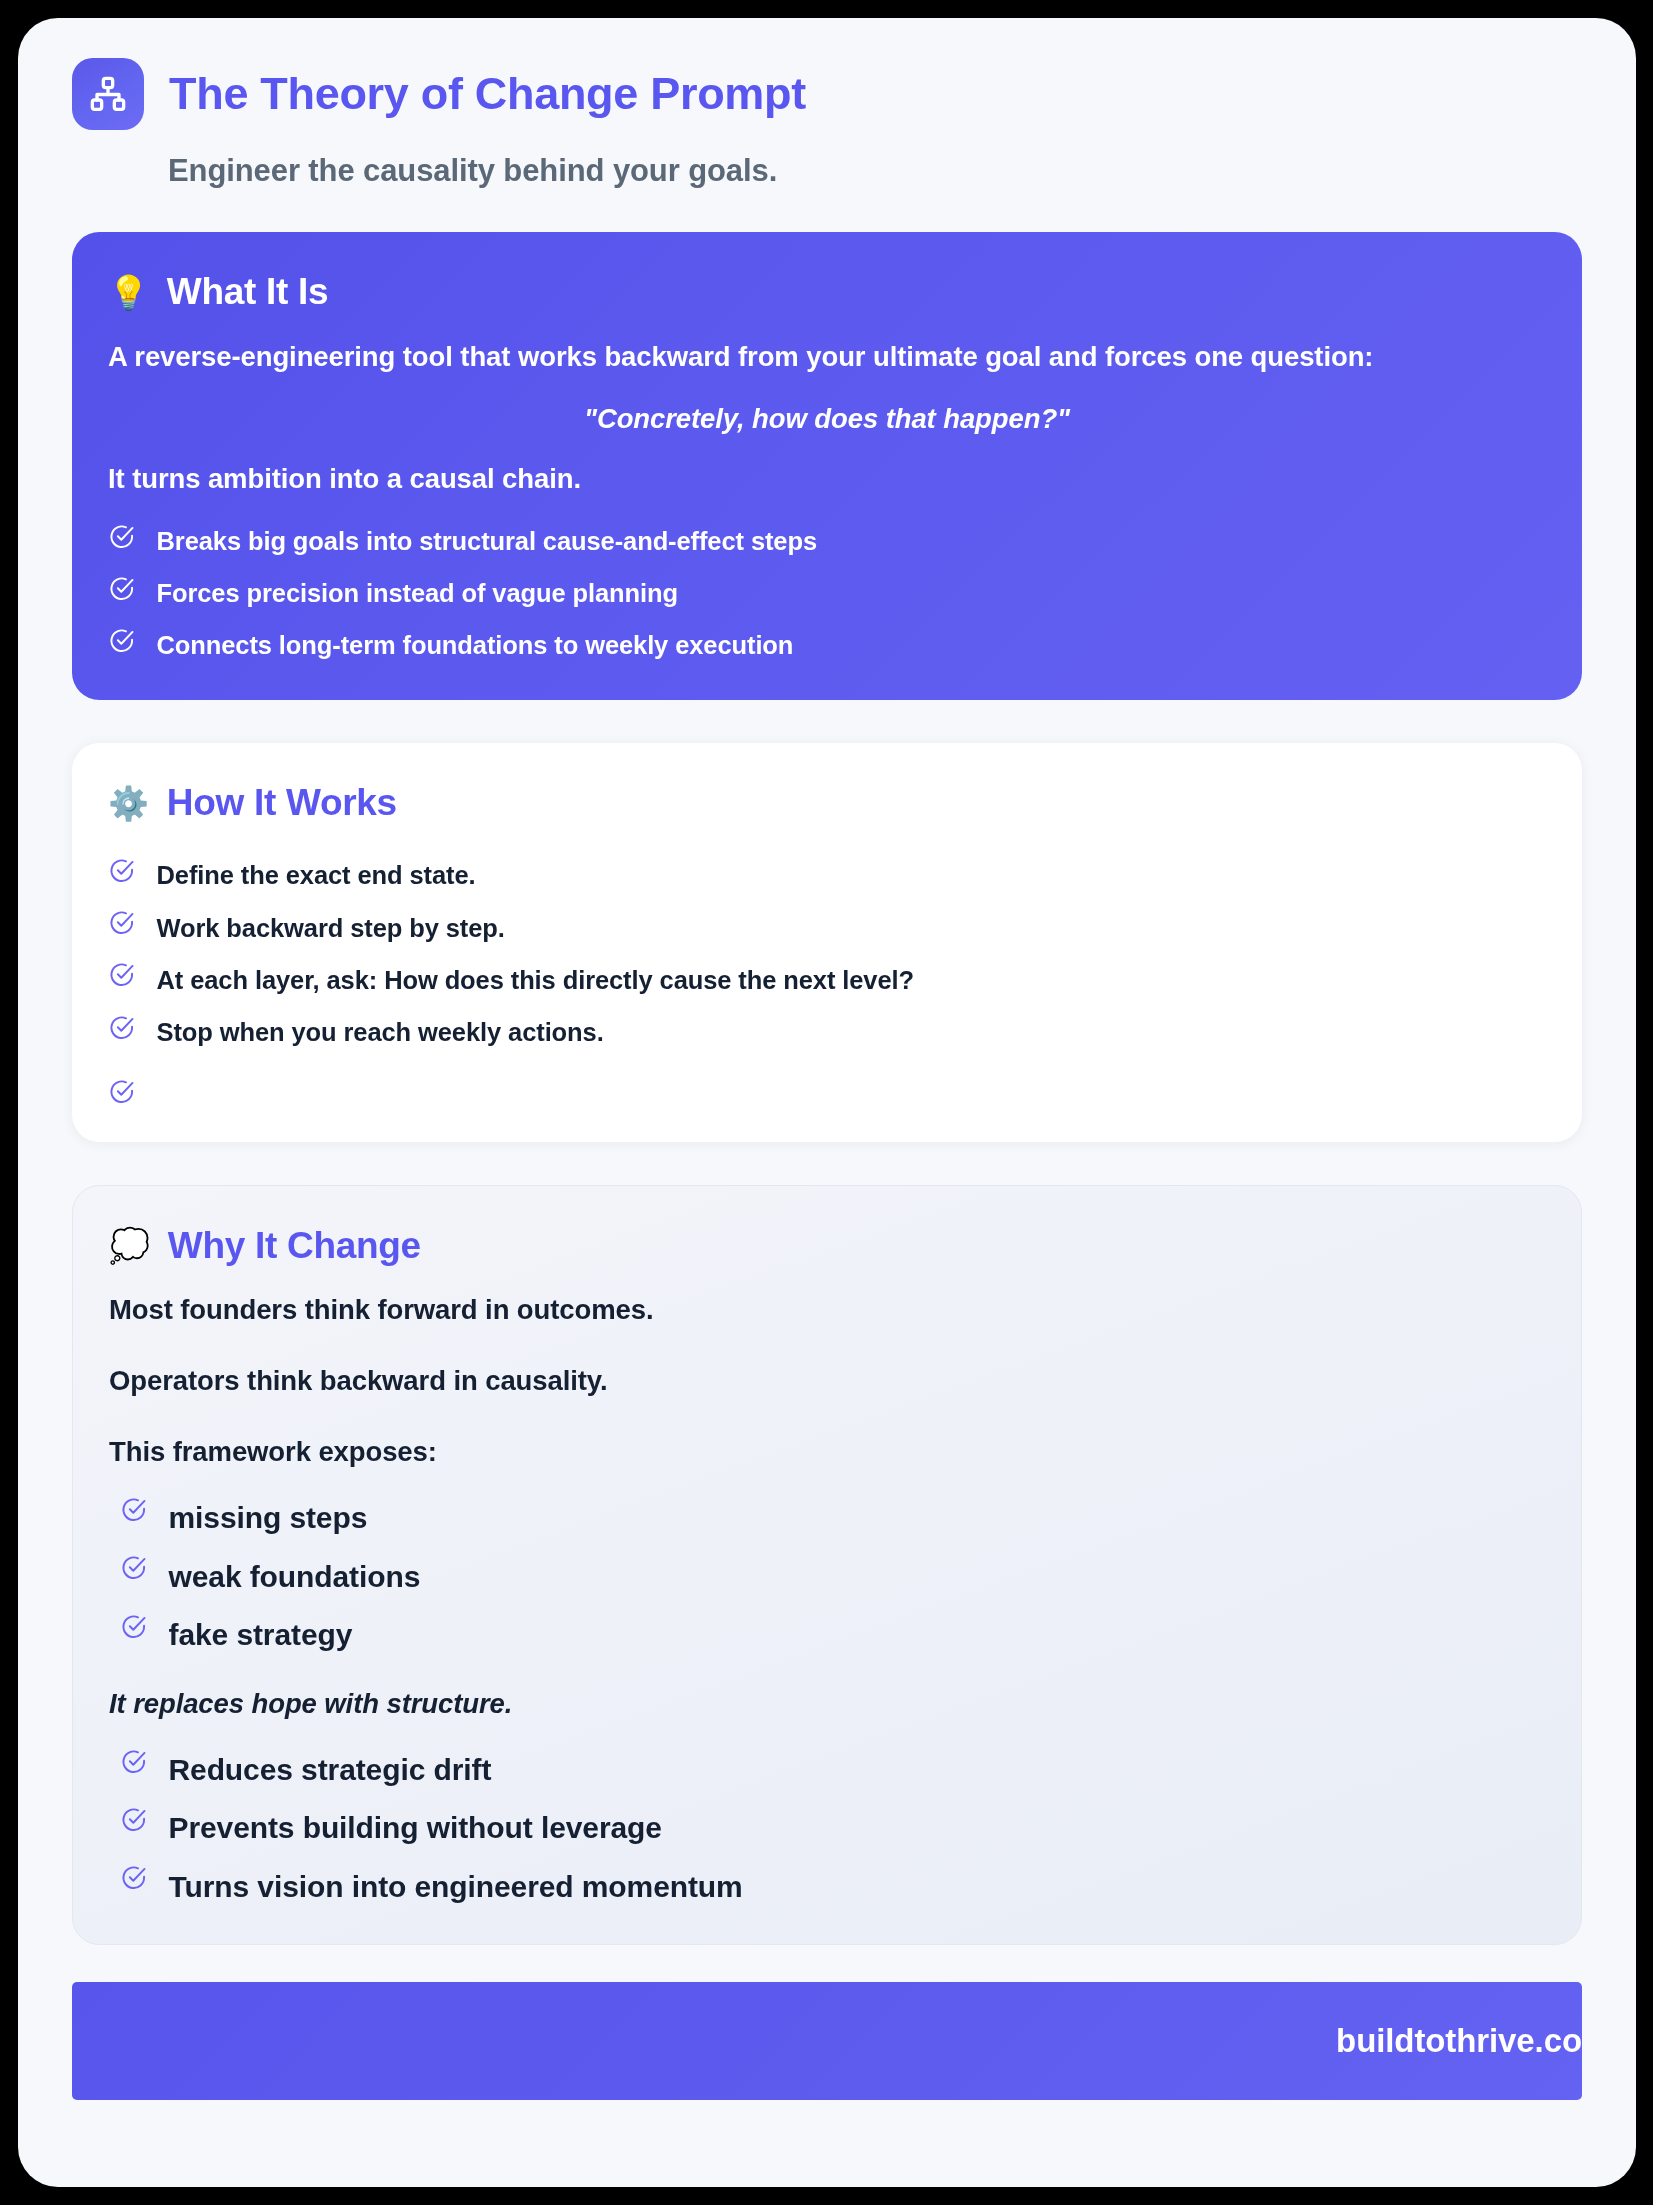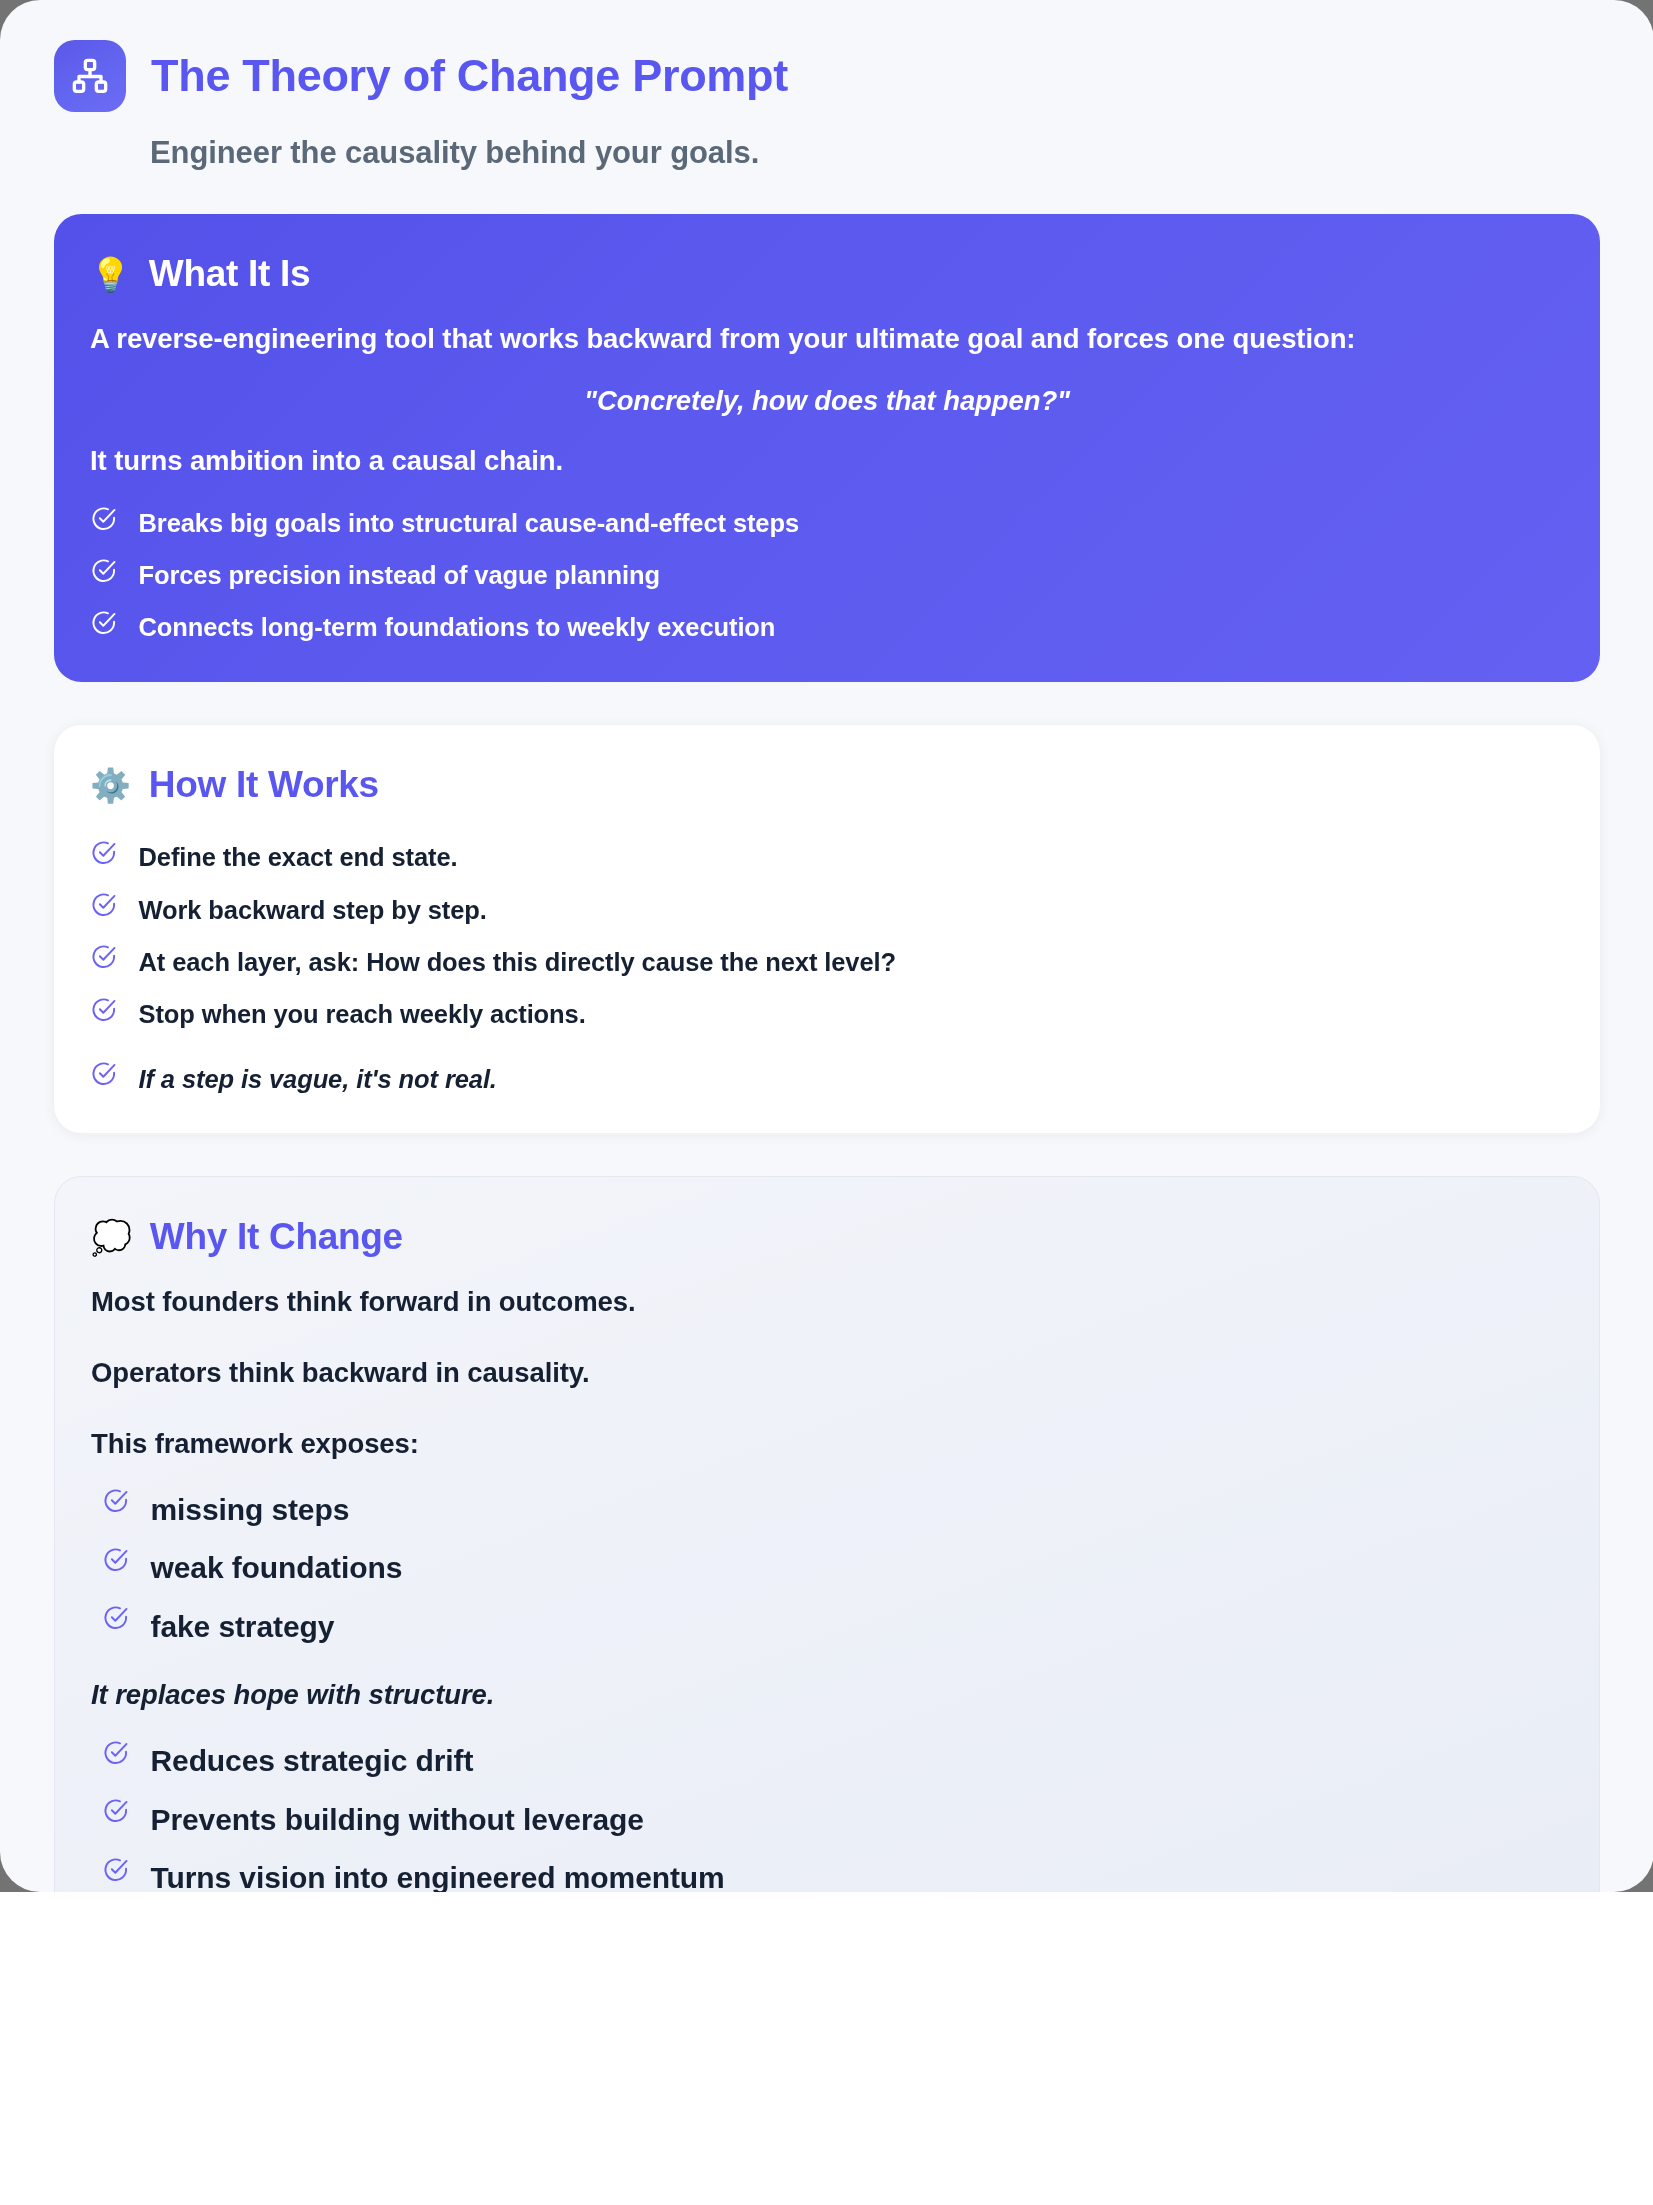--- a/index.html
+++ b/index.html
@@ -7,22 +7,23 @@
   html, body {
     width: 1654px;
     height: 2205px;
     background: #ffffff;
     font-family: "Liberation Sans", sans-serif;
   }
 
   .page {
     position: relative;
     width: 1654px;
-    height: 1892px;
-    background: #737373;
+    height: 2205px;
+    background: #000000;
+    padding: 18px;
   }
 
   .canvas {
     position: relative;
     width: 100%;
     height: 100%;
     border-radius: 40px;
     background: #f6f8fb;
     overflow: hidden;
     padding: 0 54px;
@@ -292,21 +293,20 @@
           </span>
           <span class="check-text">Stop when you reach weekly actions.</span>
         </li>
         <li class="check-item check-item--gap">
           <span class="check-icon">
             <svg viewBox="0 0 24 24" fill="none" stroke="#6C63F5" stroke-width="1.7" stroke-linecap="round" stroke-linejoin="round">
               <path d="M21 11.1V12a9 9 0 1 1-5.3-8.2"></path>
               <path d="M8.6 11.6 11.6 14.6 21.4 4.3"></path>
             </svg>
           </span>
-          <span class="check-text check-text--italic">If a step is vague, it's not real.</span>
         </li>
       </ul>
     </div>
 
     <div class="card card--tinted">
       <div class="card-heading">
         <span class="heading-emoji">💭</span>
         <span>Why It Change</span>
       </div>
       <p class="para para--spaced">Most founders think forward in outcomes.</p>

